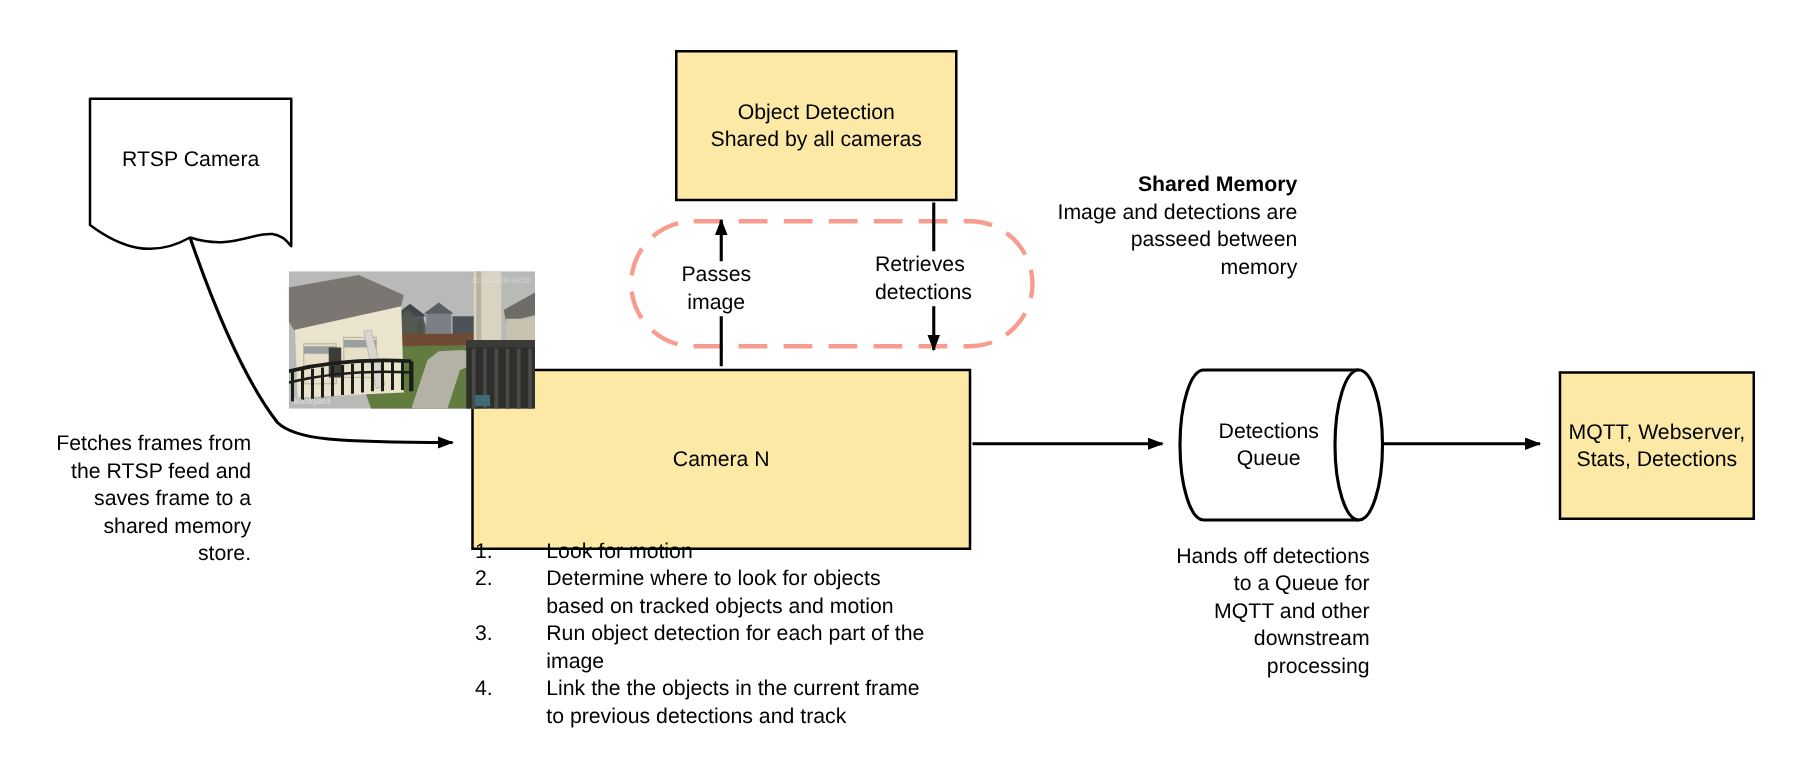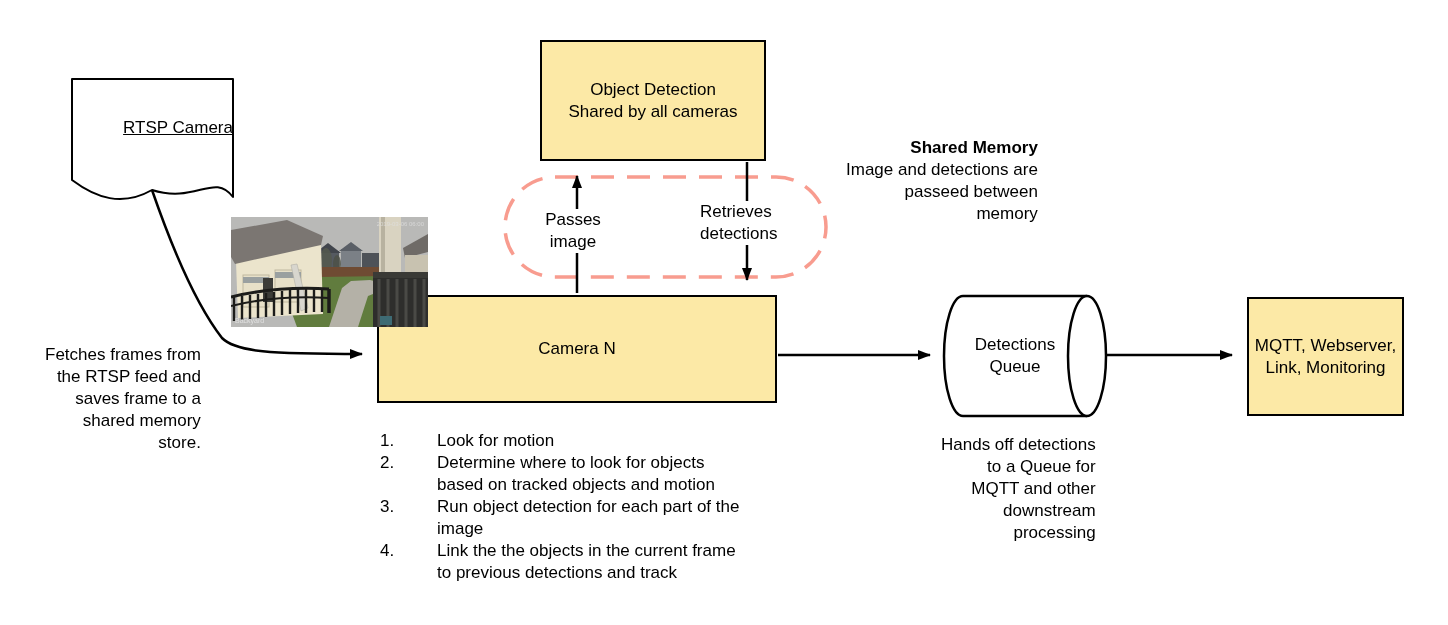--- a/index.html
+++ b/index.html
@@ -11,21 +11,21 @@
   .node{
     position:absolute;box-sizing:border-box;border:2px solid #000;background:#FCE9A6;
     display:flex;flex-direction:column;align-items:center;justify-content:center;
     font-size:17px;line-height:22px;text-align:center;z-index:2;
   }
   .label,.note{position:absolute;font-size:17px;line-height:22px;z-index:4;}
   .note{text-align:right;}
   .edge-label{background:#fff;text-align:center;}
   .italic{}
   .bold{font-weight:bold;}
-  #rtsp-label{width:161px;text-align:right;text-decoration:underline;}
+  #rtsp-label{width:161px;text-align:center;}
   #steps{position:absolute;left:380px;top:430px;width:420px;z-index:4;font-size:17px;line-height:22px;}
   .step{display:flex;}
   .step .num{flex:0 0 57px;}
   .step .lines{flex:1;}
   #photo{position:absolute;left:231px;top:217px;width:197px;height:110px;z-index:3;}
   #photo svg{display:block;width:100%;height:100%;}
   #cylinder-label{width:142px;text-align:center;}
 </style>
 </head>
 <body>
@@ -60,27 +60,27 @@
       <path d="M1087,296 L963,296 A19,60 0 0 0 963,416 L1087,416" fill="none" stroke="#000" stroke-width="2.5"></path>
       <ellipse cx="1087" cy="356" rx="19" ry="60" fill="#fff" stroke="#000" stroke-width="2.5"></ellipse>
     </g>
   </svg>
 
   <div class="node" style="left:540px;top:40px;width:226px;height:121px;">
     <div>Object Detection</div>
     <div class="italic">Shared by all cameras</div>
   </div>
 
-  <div class="node" style="left:377px;top:295px;width:400px;height:108px;">
+  <div class="node" style="left:377px;top:295px;width:400px;height:145px;">
     <div>Camera N</div>
   </div>
 
   <div class="node" style="left:1247px;top:297px;width:157px;height:119px;">
     <div>MQTT, Webserver,</div>
-    <div>Link, Monitoring</div>
+    <div>Stats, Detections</div>
   </div>
 
   <div id="photo">
     <svg viewBox="0 0 197 110" preserveAspectRatio="none" xmlns="http://www.w3.org/2000/svg">
       <rect x="0" y="0" width="197" height="110" fill="#b9b9b7"></rect>
 
       <g>
         <rect x="86" y="34" width="22" height="22" fill="#555a61"></rect>
         <polygon points="84,36 97,26 110,36" fill="#41454c"></polygon>
         <rect x="110" y="32" width="20" height="24" fill="#7b8086"></rect>

